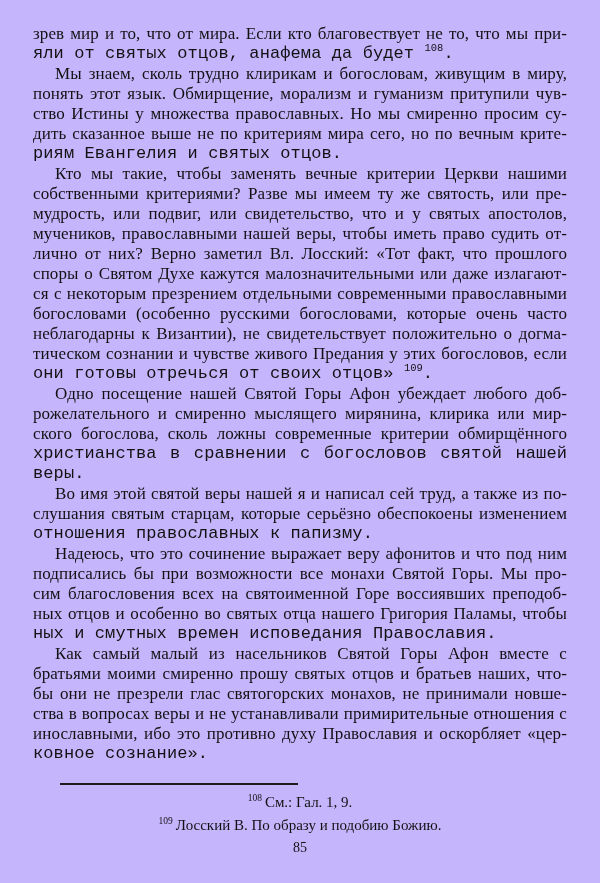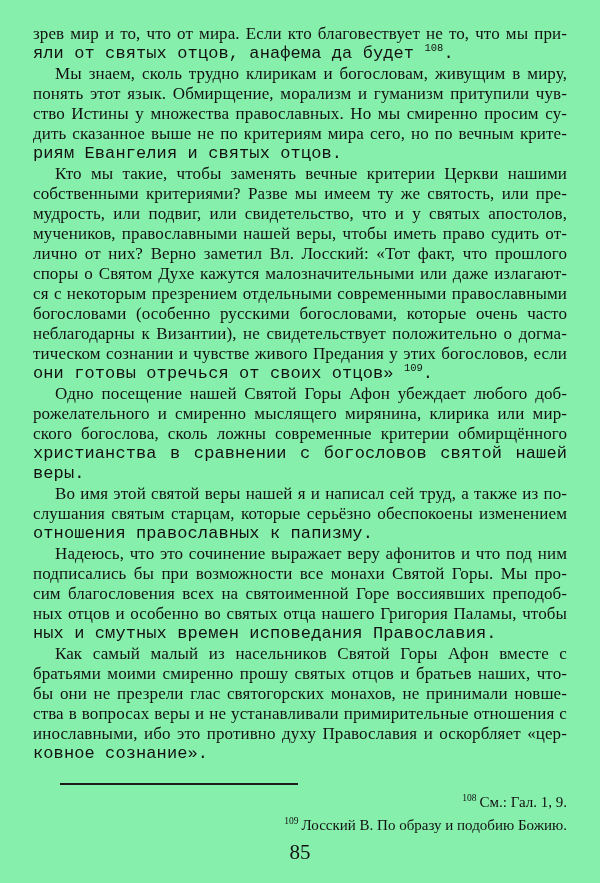--- a/index.html
+++ b/index.html
@@ -6,21 +6,21 @@
   body{
     width:600px;height:883px;
     background:#fdfdfc;
     font-family:"Liberation Serif","DejaVu Serif",serif;
     color:#121212;
     position:relative;
     overflow:hidden;
   }
   .page{
     position:absolute;inset:0;
-    background:#86efac;
+    background:#c4b5fd;
   }
   .textblock{
     position:absolute;
     left:33px;top:24px;width:534px;
   }
   .para{margin:0;padding:0;}
   .ln{
     font-size:17px;
     line-height:20px;
     text-align:justify;
@@ -44,28 +44,28 @@
     width:238px;height:0;
     border-top:2px solid #1c1c1c;
   }
   .footnotes{
     position:absolute;
     left:33px;top:791px;width:534px;
   }
   .fn{
     font-size:15px;
     line-height:23px;
-    text-align:right;
+    text-align:center;
   }
   .fn sup{font-size:9.5px;top:-6px;margin-right:3px;}
   .pagenum{
     position:absolute;
     left:0;top:840px;width:600px;
     text-align:center;
-    font-size:21px;
+    font-size:14px;
   }
 </style>
 </head>
 <body>
 
 <div class="page">
   <div class="textblock">
       <div class="para">
         <div class="ln">зрев мир и то, что от мира. Если кто благовествует не то, что мы при-</div>
         <div class="ln last">яли от святых отцов, анафема да будет <sup>108</sup>.</div>

